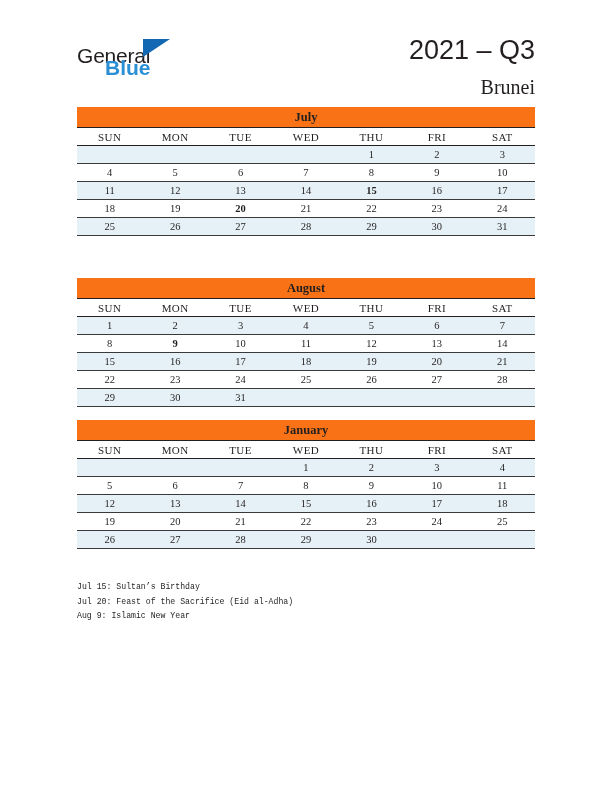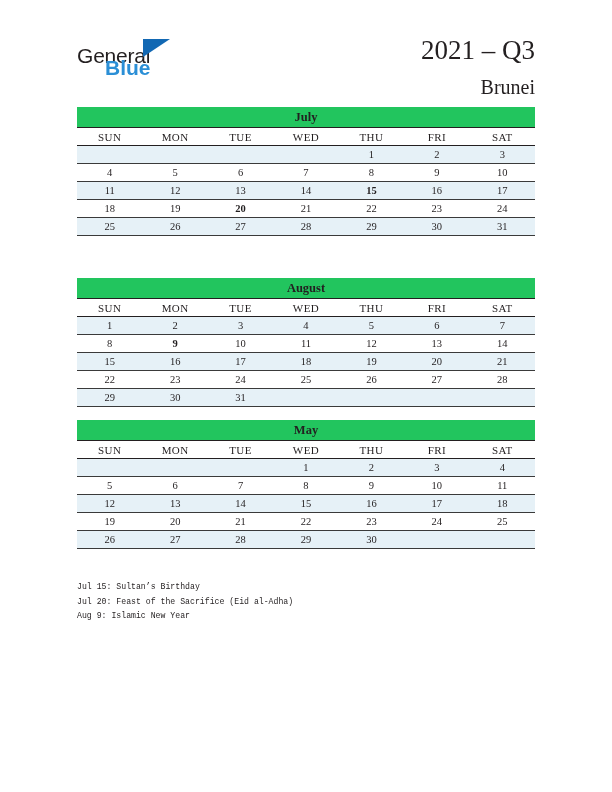--- a/index.html
+++ b/index.html
@@ -62,21 +62,21 @@
     font-weight: 700;
   }
 
   .title-block {
     position: absolute;
     right: 0;
     top: -2px;
     text-align: right;
   }
   .title-main {
-    font-family: Liberation Serif, serif;
+    font-family: Liberation Sans, sans-serif;
     font-size: 27px;
     color: #231f20;
     line-height: 32px;
     white-space: nowrap;
   }
   .title-sub {
     font-family: "Liberation Serif", serif;
     font-size: 20px;
     color: #231f20;
     line-height: 26px;
@@ -88,21 +88,21 @@
   .month {
     position: absolute;
     left: 77px;
     width: 458px;
   }
   #month-0 { top: 107px; }
   #month-1 { top: 278px; }
   #month-2 { top: 420px; }
 
   .month-title {
-    background: #22c55e;
+    background: #f97316;
     height: 20px;
     line-height: 20px;
     text-align: center;
     font-family: "Liberation Serif", serif;
     font-weight: bold;
     font-size: 12.5px;
     color: #231f20;
   }
 
   table.cal {
@@ -293,21 +293,21 @@
           <td>31</td>
           <td></td>
           <td></td>
           <td></td>
           <td></td>
         </tr>
       </tbody>
     </table>
   </div>
 <div class="month" id="month-2">
-    <div class="month-title">May</div>
+    <div class="month-title">January</div>
     <table class="cal">
       <thead>
         <tr>
           <th>SUN</th>
           <th>MON</th>
           <th>TUE</th>
           <th>WED</th>
           <th>THU</th>
           <th>FRI</th>
           <th>SAT</th>

